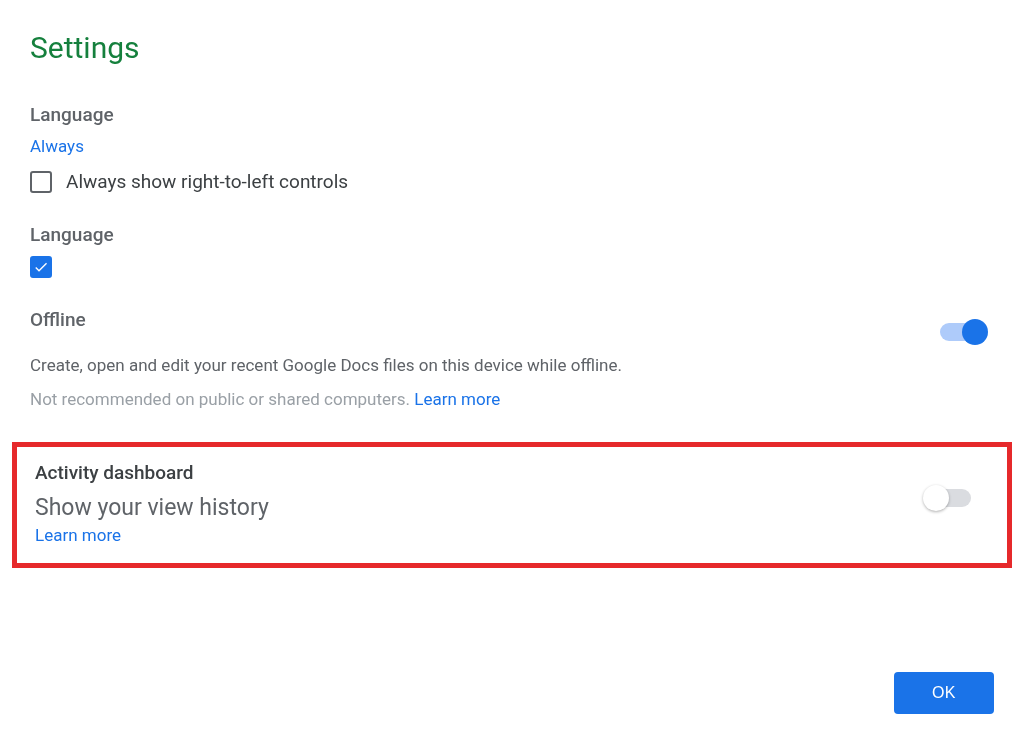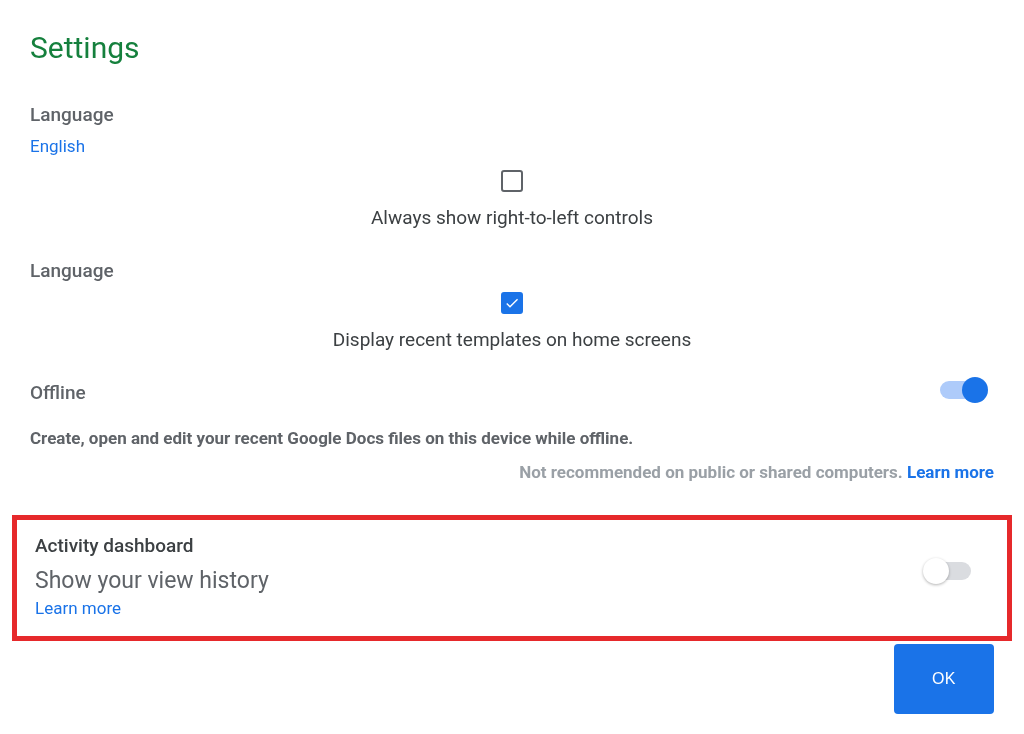--- a/index.html
+++ b/index.html
@@ -35,21 +35,20 @@
       font-size: 17px;
       text-decoration: none;
       cursor: pointer;
       display: inline-block;
     }
     .checkbox-row {
       display: flex;
       align-items: center;
       margin-top: 14px;
       gap: 14px;
-      flex-direction: column;
     }
     .checkbox {
       width: 22px;
       height: 22px;
       border: 2px solid #5f6368;
       border-radius: 3px;
       cursor: pointer;
       display: flex;
       align-items: center;
       justify-content: center;
@@ -66,34 +65,32 @@
       display: none;
       width: 16px;
       height: 16px;
     }
     .checkbox-label {
       font-size: 19px;
       color: #3c4043;
     }
     .row-with-toggle {
       display: flex;
-      align-items: flex-start;
+      align-items: flex-end;
       justify-content: space-between;
     }
     .description {
       font-size: 17px;
       color: #5f6368;
       margin-top: 12px;
       line-height: 1.5;
-      font-weight: bold;
     }
     .description.muted {
       color: #9aa0a6;
       margin-top: 8px;
-      text-align: right;
     }
     .inline-link {
       color: #1a73e8;
       cursor: pointer;
     }
     .toggle {
       width: 44px;
       height: 18px;
       border-radius: 10px;
       position: relative;
@@ -142,59 +139,58 @@
       cursor: pointer;
       display: inline-block;
       margin-top: 4px;
     }
     .ok-button {
       background: #1a73e8;
       color: #fff;
       border: none;
       font-size: 16px;
       font-weight: 500;
-      padding: 26px 38px;
+      padding: 12px 38px;
       border-radius: 4px;
       cursor: pointer;
       position: absolute;
       right: 30px;
       bottom: 20px;
       letter-spacing: 0.5px;
     }
     .sub-row {
       display: flex;
       justify-content: space-between;
       align-items: flex-start;
     }
   </style>
 </head>
 <body>
 
 <h1 class="page-title">Settings</h1>
 
 <div class="section">
   <div class="section-heading">Language</div>
-  <a class="link">English</a>
+  <a class="link">Always</a>
   <div class="checkbox-row">
     <div class="checkbox">
       
     </div>
     <span class="checkbox-label">Always show right-to-left controls</span>
   </div>
 </div>
 
 <div class="section">
   <div class="section-heading">Language</div>
   <div class="checkbox-row" style="margin-top:8px;">
     <div class="checkbox checked">
       <svg viewBox="0 0 24 24">
           <path fill="#fff" d="M9 16.17L4.83 12l-1.42 1.41L9 19 21 7l-1.41-1.41z"></path>
         </svg>
     </div>
-    <span class="checkbox-label">Display recent templates on home screens</span>
   </div>
 </div>
 
 <div class="section">
   <div class="row-with-toggle">
     <div class="section-heading">Offline</div>
     <div class="toggle on">
       <div class="toggle-knob"></div>
     </div>
   </div>

